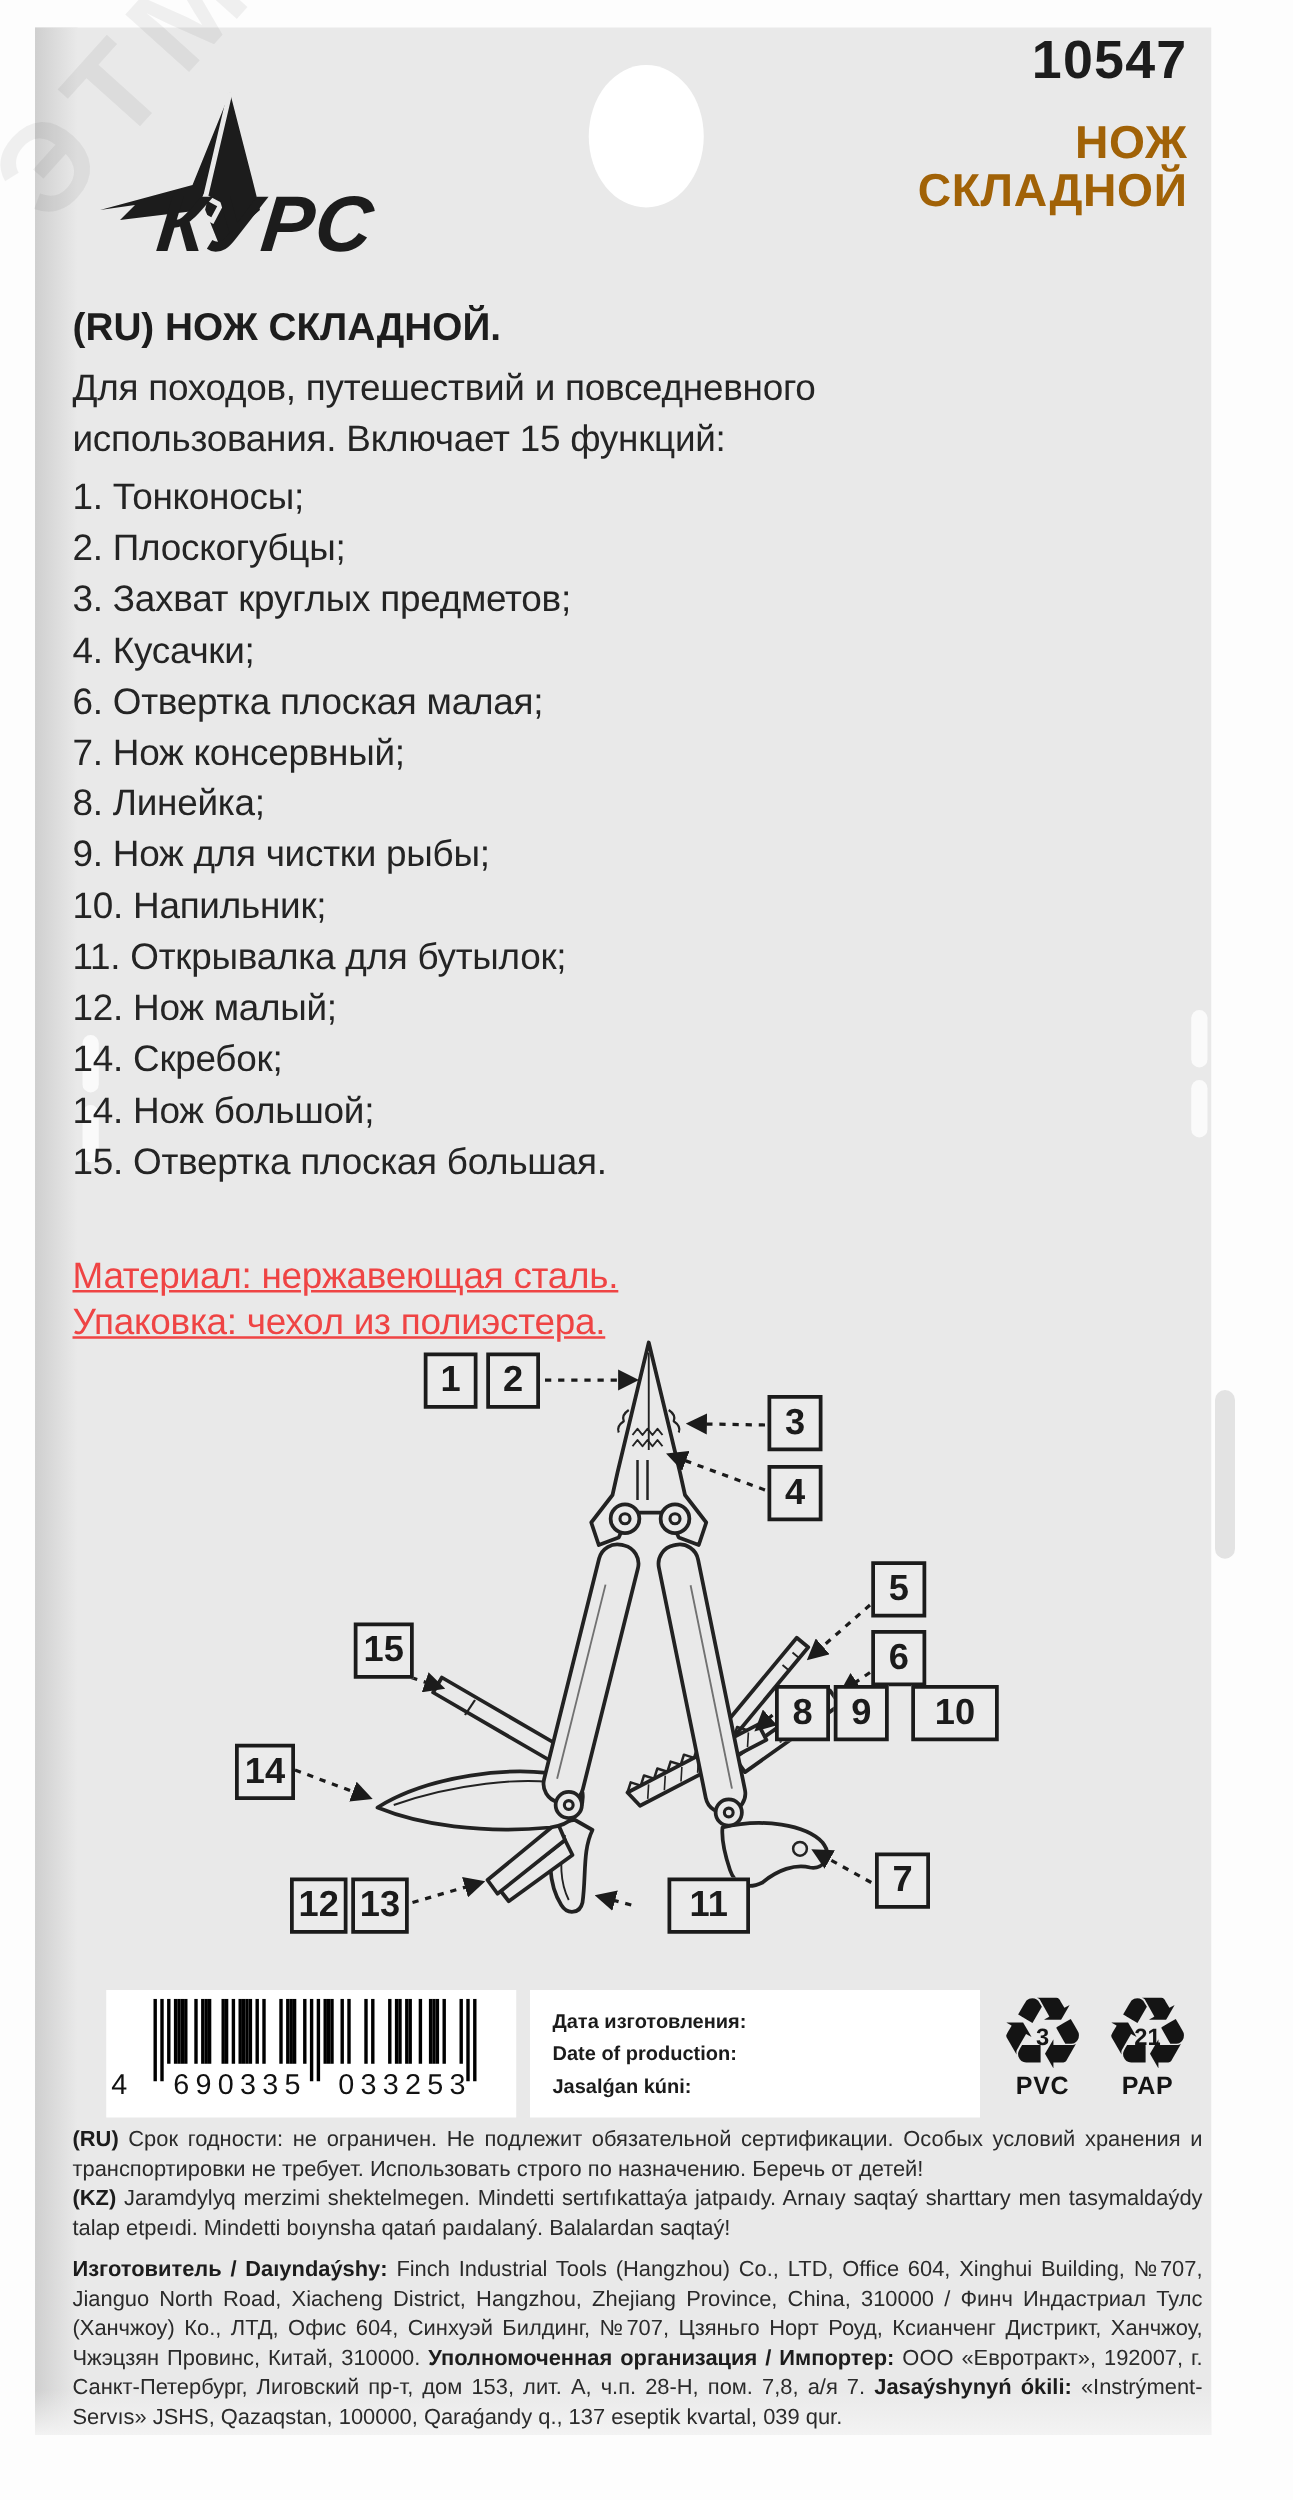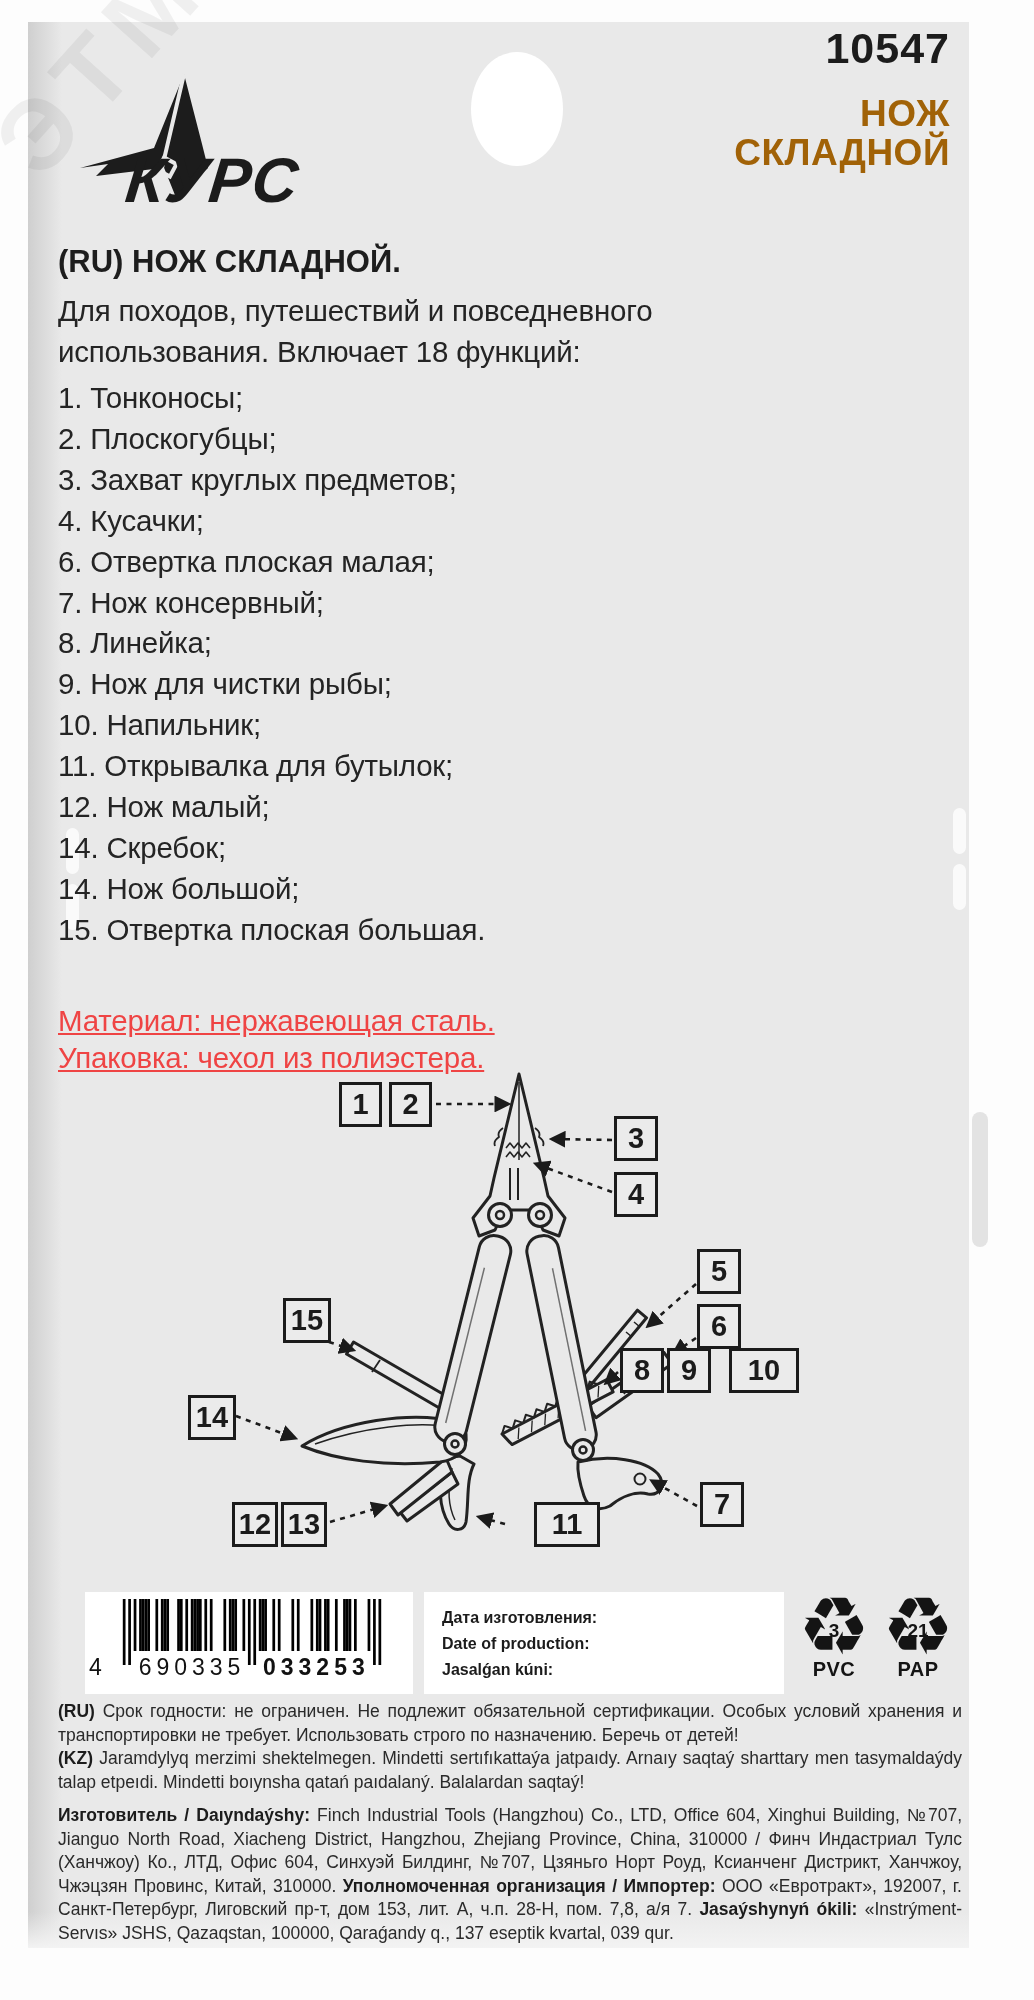--- a/index.html
+++ b/index.html
@@ -37,21 +37,21 @@
   .cbox{position:absolute;height:45px;border:3px solid #1b1b1b;background:#ebebeb;box-sizing:border-box;
         display:flex;align-items:center;justify-content:center;
         font-size:29px;font-weight:800;color:#1b1b1b;}
 
   
   #barcode-box{position:absolute;left:85px;top:1592px;width:328px;height:102px;background:#fff;}
   #barcode-box svg{position:absolute;left:26px;top:7px;}
   .bc-digit{position:absolute;top:62px;font-size:23px;color:#111;}
   #bc-prefix{left:4px;}
   #bc-g1{left:44px;width:126px;text-align:center;letter-spacing:5px;}
-  #bc-g2{left:178px;width:122px;letter-spacing:5px;font-weight:bold;}
+  #bc-g2{left:178px;width:122px;text-align:center;letter-spacing:5px;}
   #date-box{position:absolute;left:424px;top:1592px;width:360px;height:102px;background:#fff;
         padding:13px 0 0 18px;box-sizing:border-box;}
   #date-box div{font-size:16px;line-height:26px;font-weight:700;color:#1b1b1b;}
   .rec{position:absolute;top:1586px;width:80px;text-align:center;color:#141414;}
   #rec-pvc{left:794px;} #rec-pap{left:878px;}
   .rec-glyph{font-family:"DejaVu Sans",sans-serif;font-size:80px;line-height:82px;font-weight:400;}
   .rec-num{position:absolute;left:0;top:34px;width:80px;text-align:center;font-size:19px;font-weight:800;}
   .rec-label{margin-top:-10px;font-size:20px;font-weight:800;letter-spacing:.5px;}
 
   
@@ -85,21 +85,21 @@
   </div>
   <div id="article">10547</div>
   <div id="prod-title">
     <div>НОЖ</div>
     <div>СКЛАДНОЙ</div>
   </div>
 
   <div id="intro-h">(RU) НОЖ СКЛАДНОЙ.</div>
   <div id="intro-p">
     <div>Для походов, путешествий и повседневного</div>
-    <div>использования. Включает 18 функций:</div>
+    <div>использования. Включает 15 функций:</div>
   </div>
   <div id="fn-list">
       <div class="fn">1. Тонконосы;</div>
       <div class="fn">2. Плоскогубцы;</div>
       <div class="fn">3. Захват круглых предметов;</div>
       <div class="fn">4. Кусачки;</div>
       <div class="fn">6. Отвертка плоская малая;</div>
       <div class="fn">7. Нож консервный;</div>
       <div class="fn">8. Линейка;</div>
       <div class="fn">9. Нож для чистки рыбы;</div>

